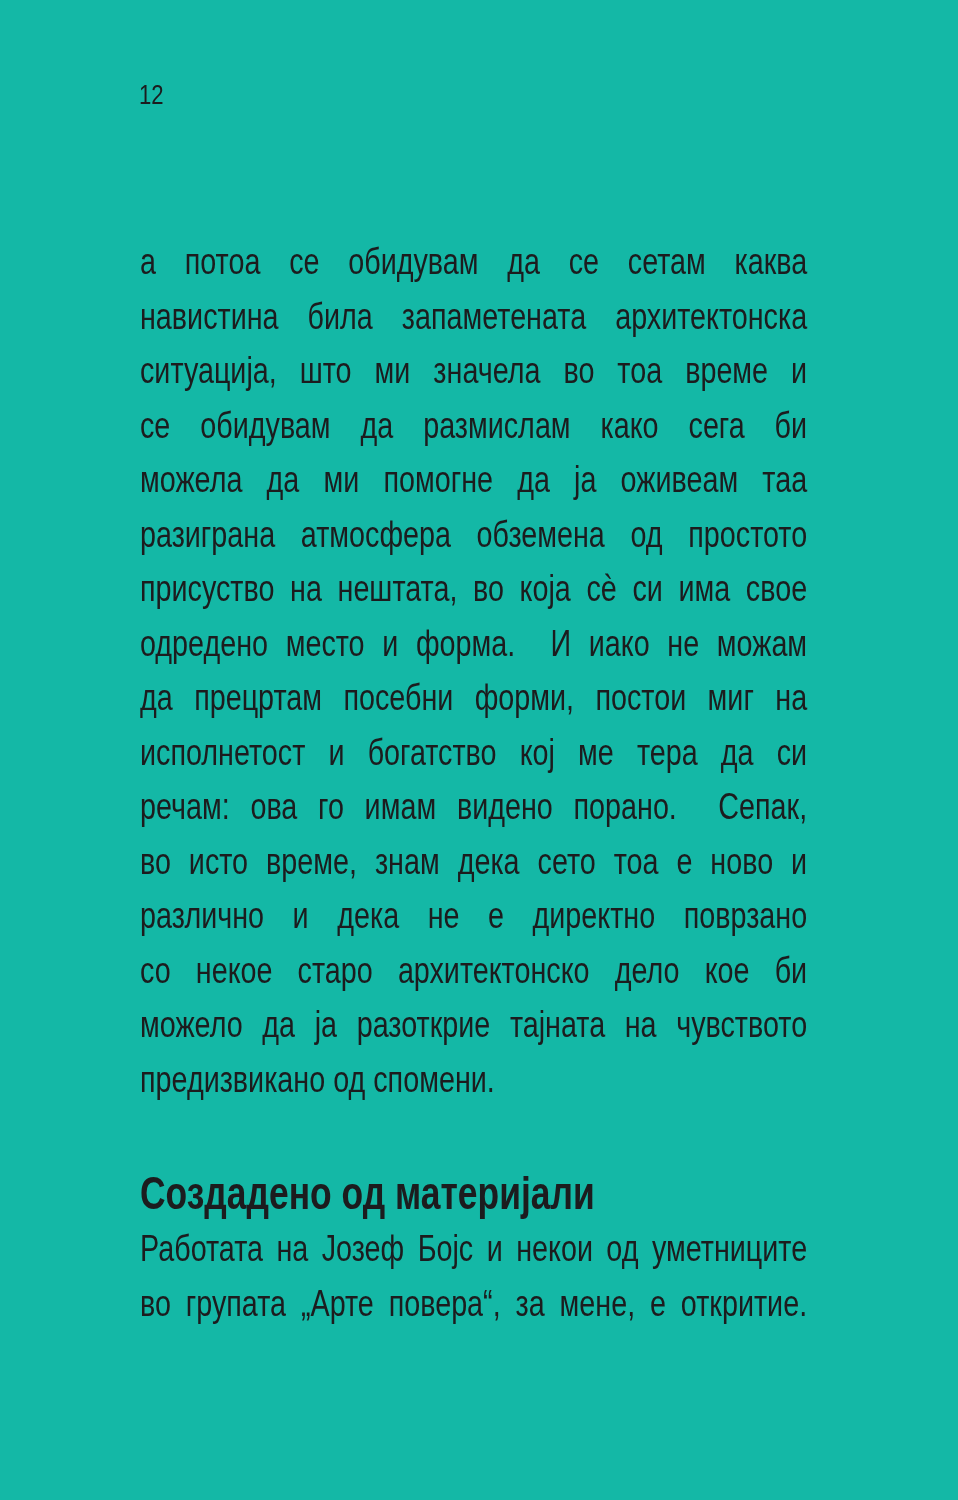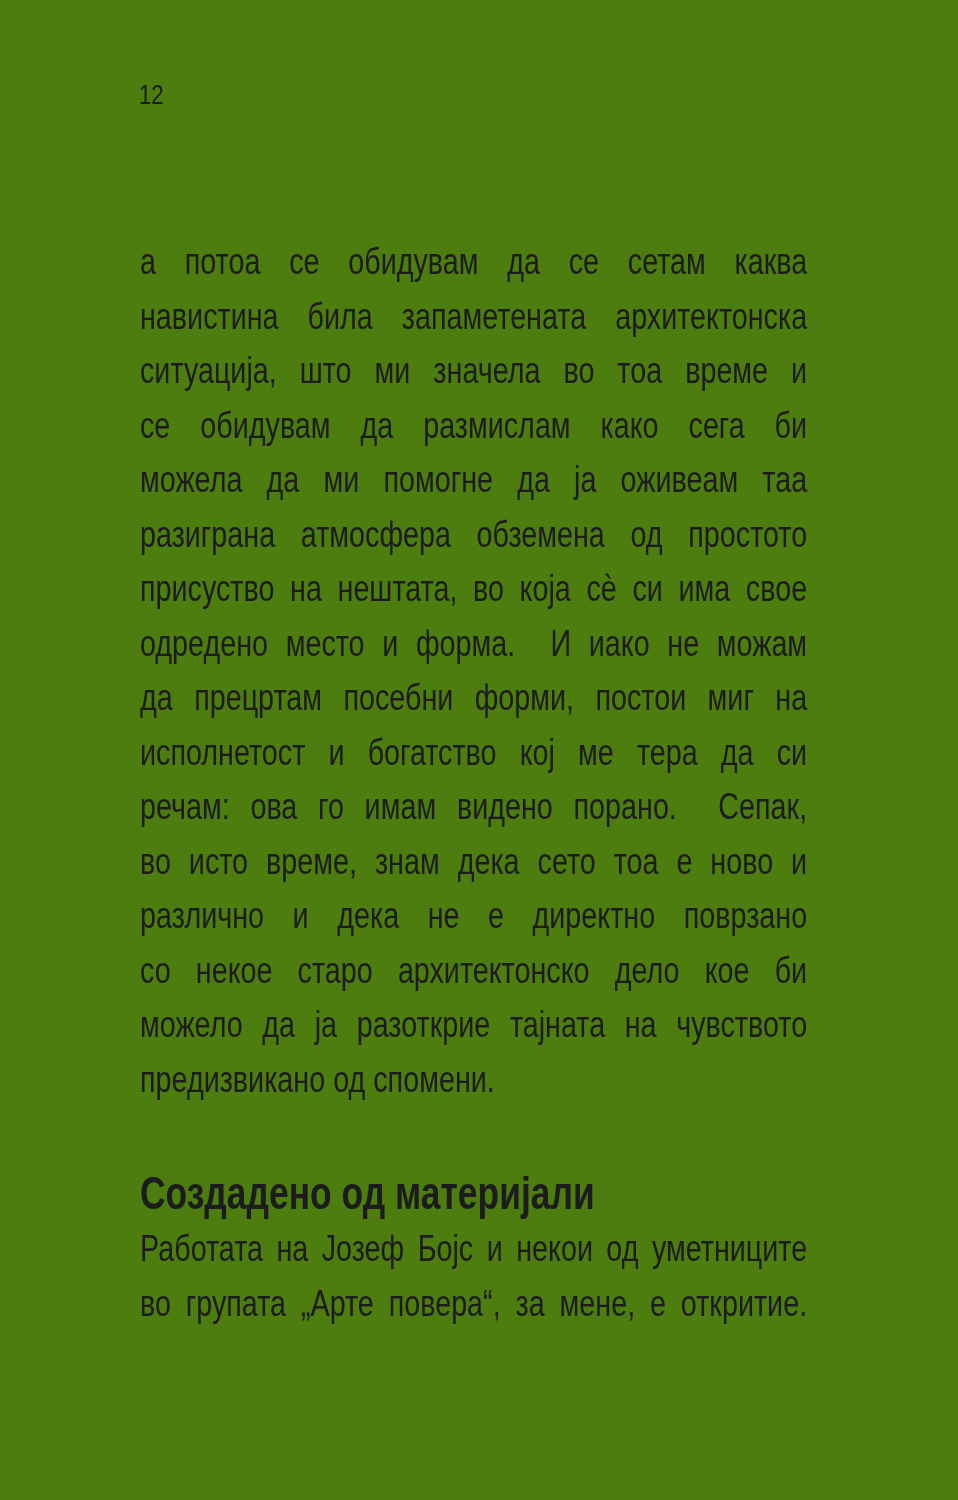--- a/index.html
+++ b/index.html
@@ -4,21 +4,21 @@
 <style>
   html, body {
     margin: 0;
     padding: 0;
     background: #ffffff;
   }
   .page-canvas {
     position: relative;
     width: 958px;
     height: 1500px;
-    background: #4d7c0f;
+    background: #14b8a6;
     overflow: hidden;
     font-family: "Liberation Sans", "DejaVu Sans", sans-serif;
     color: #1c1c1e;
   }
   .page-number {
     position: absolute;
     left: 139px;
     top: 80px;
     font-size: 27px;
     line-height: 30px;

